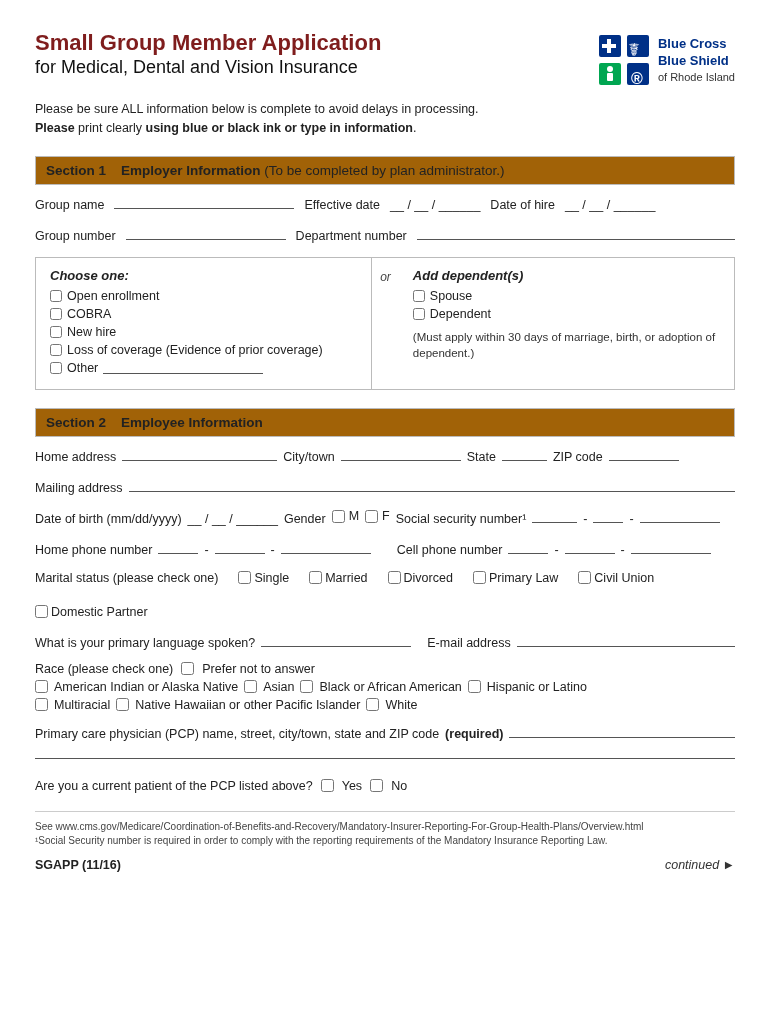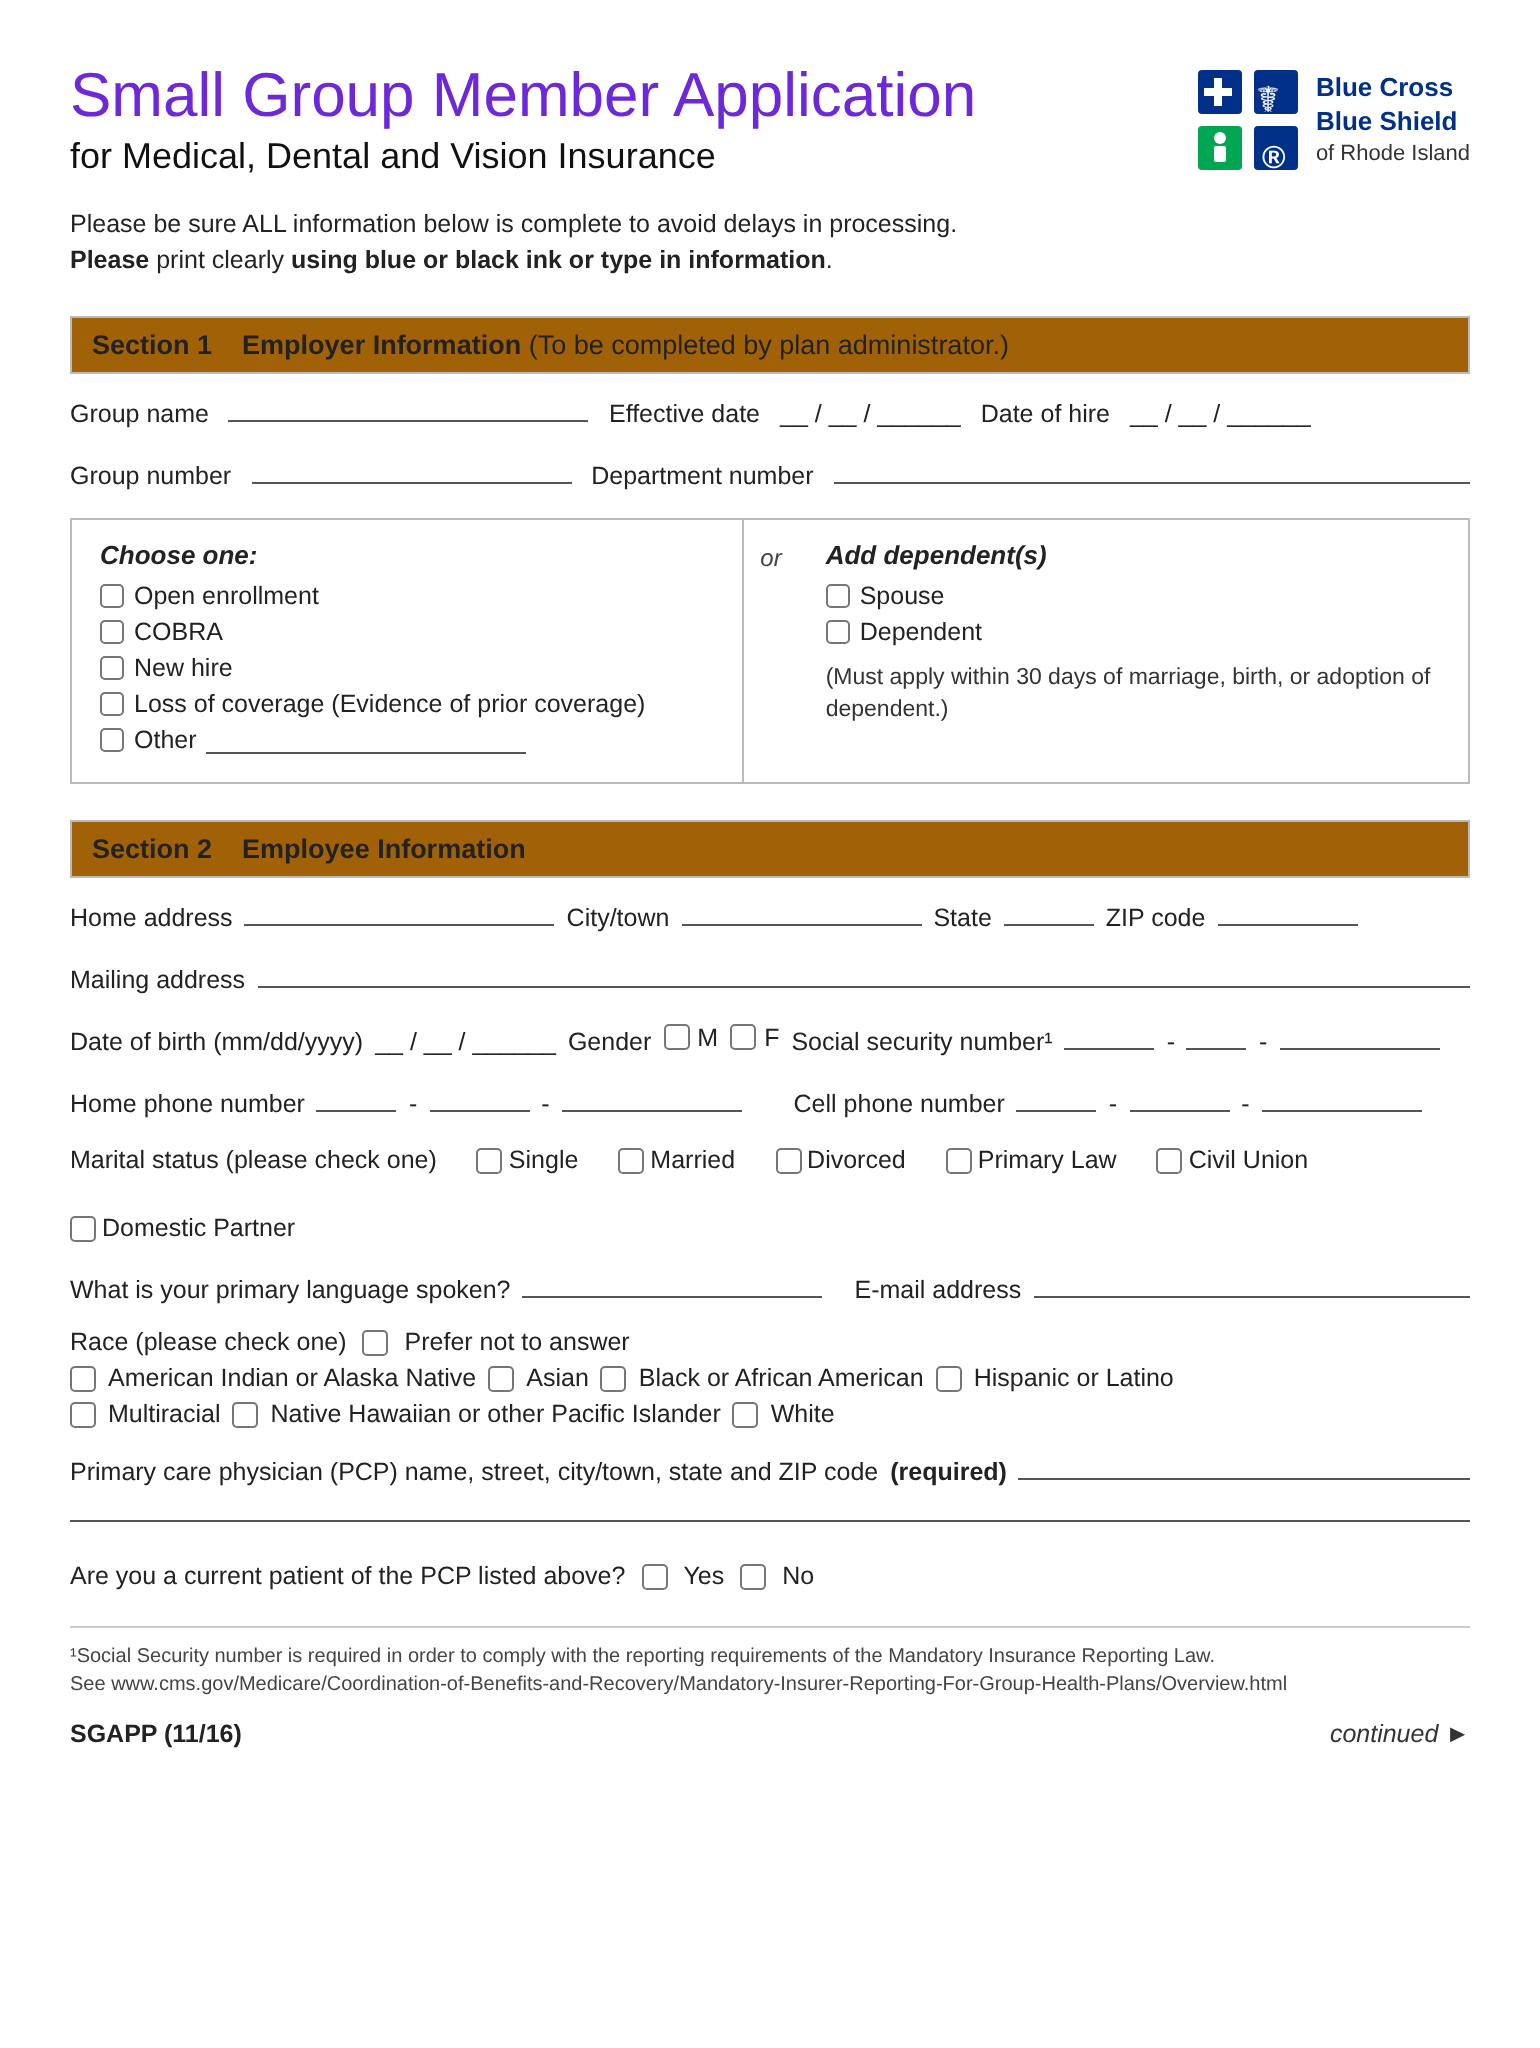--- a/index.html
+++ b/index.html
@@ -12,23 +12,23 @@
       min-height: 1024px;
       padding: 30px 35px 20px 35px;
     }
     .header {
       display: flex;
       justify-content: space-between;
       align-items: flex-start;
       margin-bottom: 14px;
     }
     .title-block h1 {
-      font-size: 31px;
-      font-weight: normal;
-      color: #6d28d9;
+      font-size: 22px;
+      font-weight: bold;
+      color: #7f1d1d;
       line-height: 1.15;
     }
     .title-block h2 {
       font-size: 18px;
       font-weight: normal;
       color: #111;
       margin-top: 2px;
     }
     .logo-block {
       display: flex;
@@ -496,20 +496,20 @@
     <span>Are you a current patient of the PCP listed above?</span>
     <input type="checkbox" style="">
     <span>Yes</span>
     <input type="checkbox" style="">
     <span>No</span>
   </div>
 
 </div>
 
 <div class="footnote-section">
+  <div>See www.cms.gov/Medicare/Coordination-of-Benefits-and-Recovery/Mandatory-Insurer-Reporting-For-Group-Health-Plans/Overview.html</div>
   <div>¹Social Security number is required in order to comply with the reporting requirements of the Mandatory Insurance Reporting Law.</div>
-  <div>See www.cms.gov/Medicare/Coordination-of-Benefits-and-Recovery/Mandatory-Insurer-Reporting-For-Group-Health-Plans/Overview.html</div>
 </div>
 
 <div class="footer-row">
   <span class="footer-code">SGAPP (11/16)</span>
   <span class="footer-continued">continued ►</span>
 </div>
 
 </body></html>

